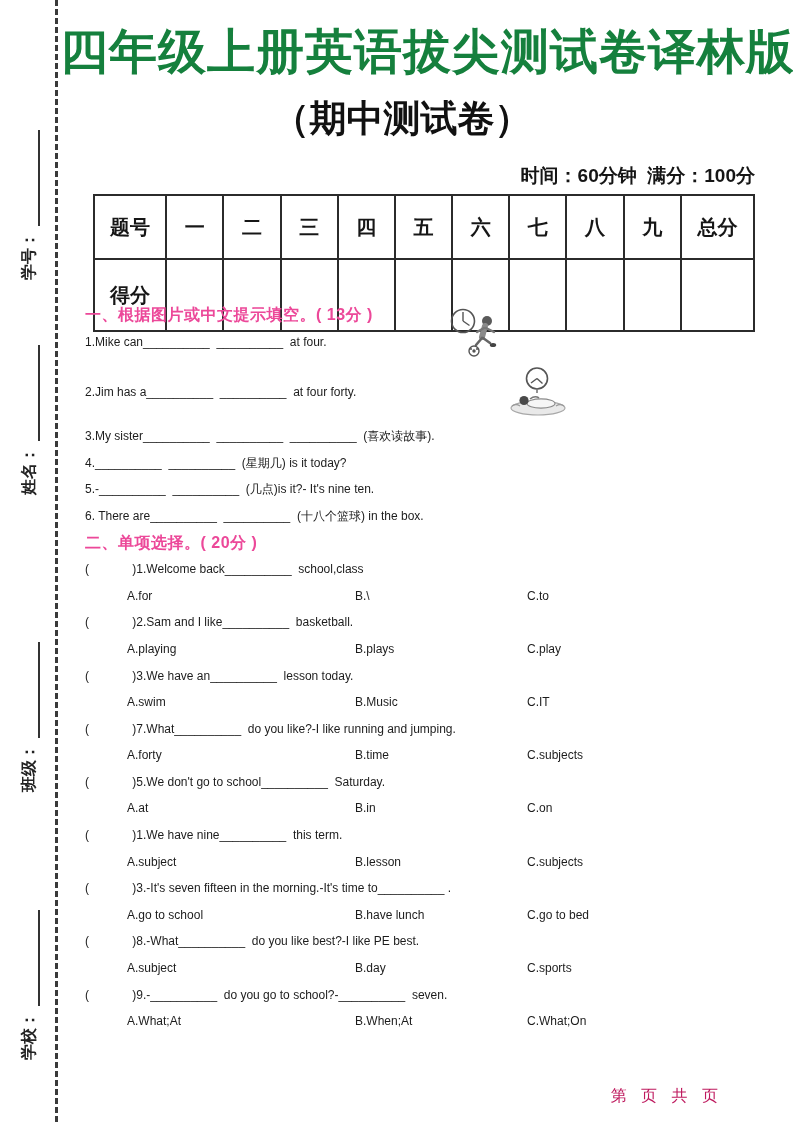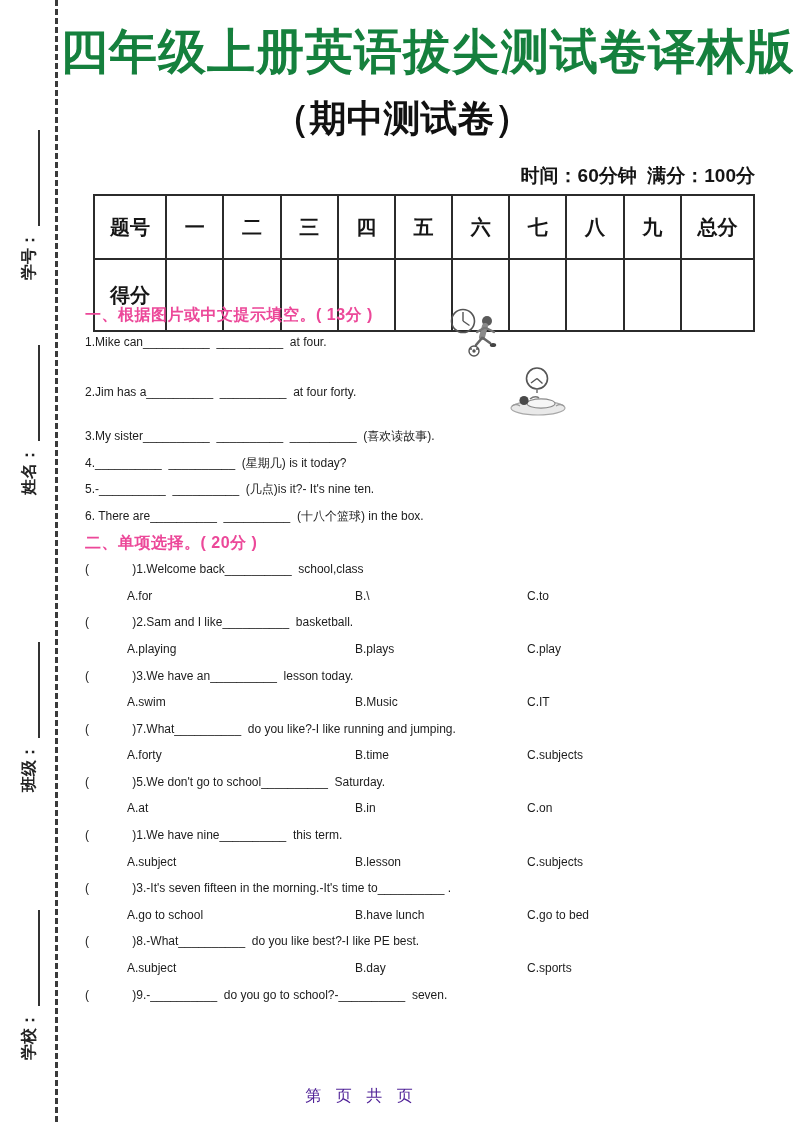--- a/index.html
+++ b/index.html
@@ -56,22 +56,22 @@
   .opt-row{position:relative;}
   .opt-row .opt{position:absolute;top:0;white-space:pre;margin-left:42px;}
   .opt-a{left:0;} .opt-b{left:228px;} .opt-c{left:400px;}
 
   
   .illus{position:absolute;}
   .illus-q1{left:449px;top:306px;}
   .illus-q2{left:506px;top:366px;}
 
   .footer-line{
-    position:absolute;left:0;top:1086px;width:723px;text-align:center;
-    font-size:16px;letter-spacing:5px;color:#4c1d95;white-space:pre;
+    position:absolute;left:0;top:1086px;width:723px;text-align:right;
+    font-size:16px;letter-spacing:5px;color:#be185d;white-space:pre;
   }
 </style>
 </head>
 <body>
 
 <div class="page">
 
   <div class="stub-dashed-line"></div>
 
   <div class="side-field sf-1">
@@ -228,18 +228,23 @@
     </div>
 
     <div class="line">(             )8.-What__________  do you like best?-I like PE best.</div>
     <div class="line opt-row">
       <span class="opt opt-a">A.subject</span>
       <span class="opt opt-b">B.day</span>
       <span class="opt opt-c">C.sports</span>
     </div>
 
     <div class="line">(             )9.-__________  do you go to school?-__________  seven.</div>
+    <div class="line opt-row">
+      <span class="opt opt-a">A.What;At</span>
+      <span class="opt opt-b">B.When;At</span>
+      <span class="opt opt-c">C.What;On</span>
+    </div>
 
   </div>
 
   <div class="footer-line">第 页 共 页</div>
 
 </div>
 
 </body></html>

